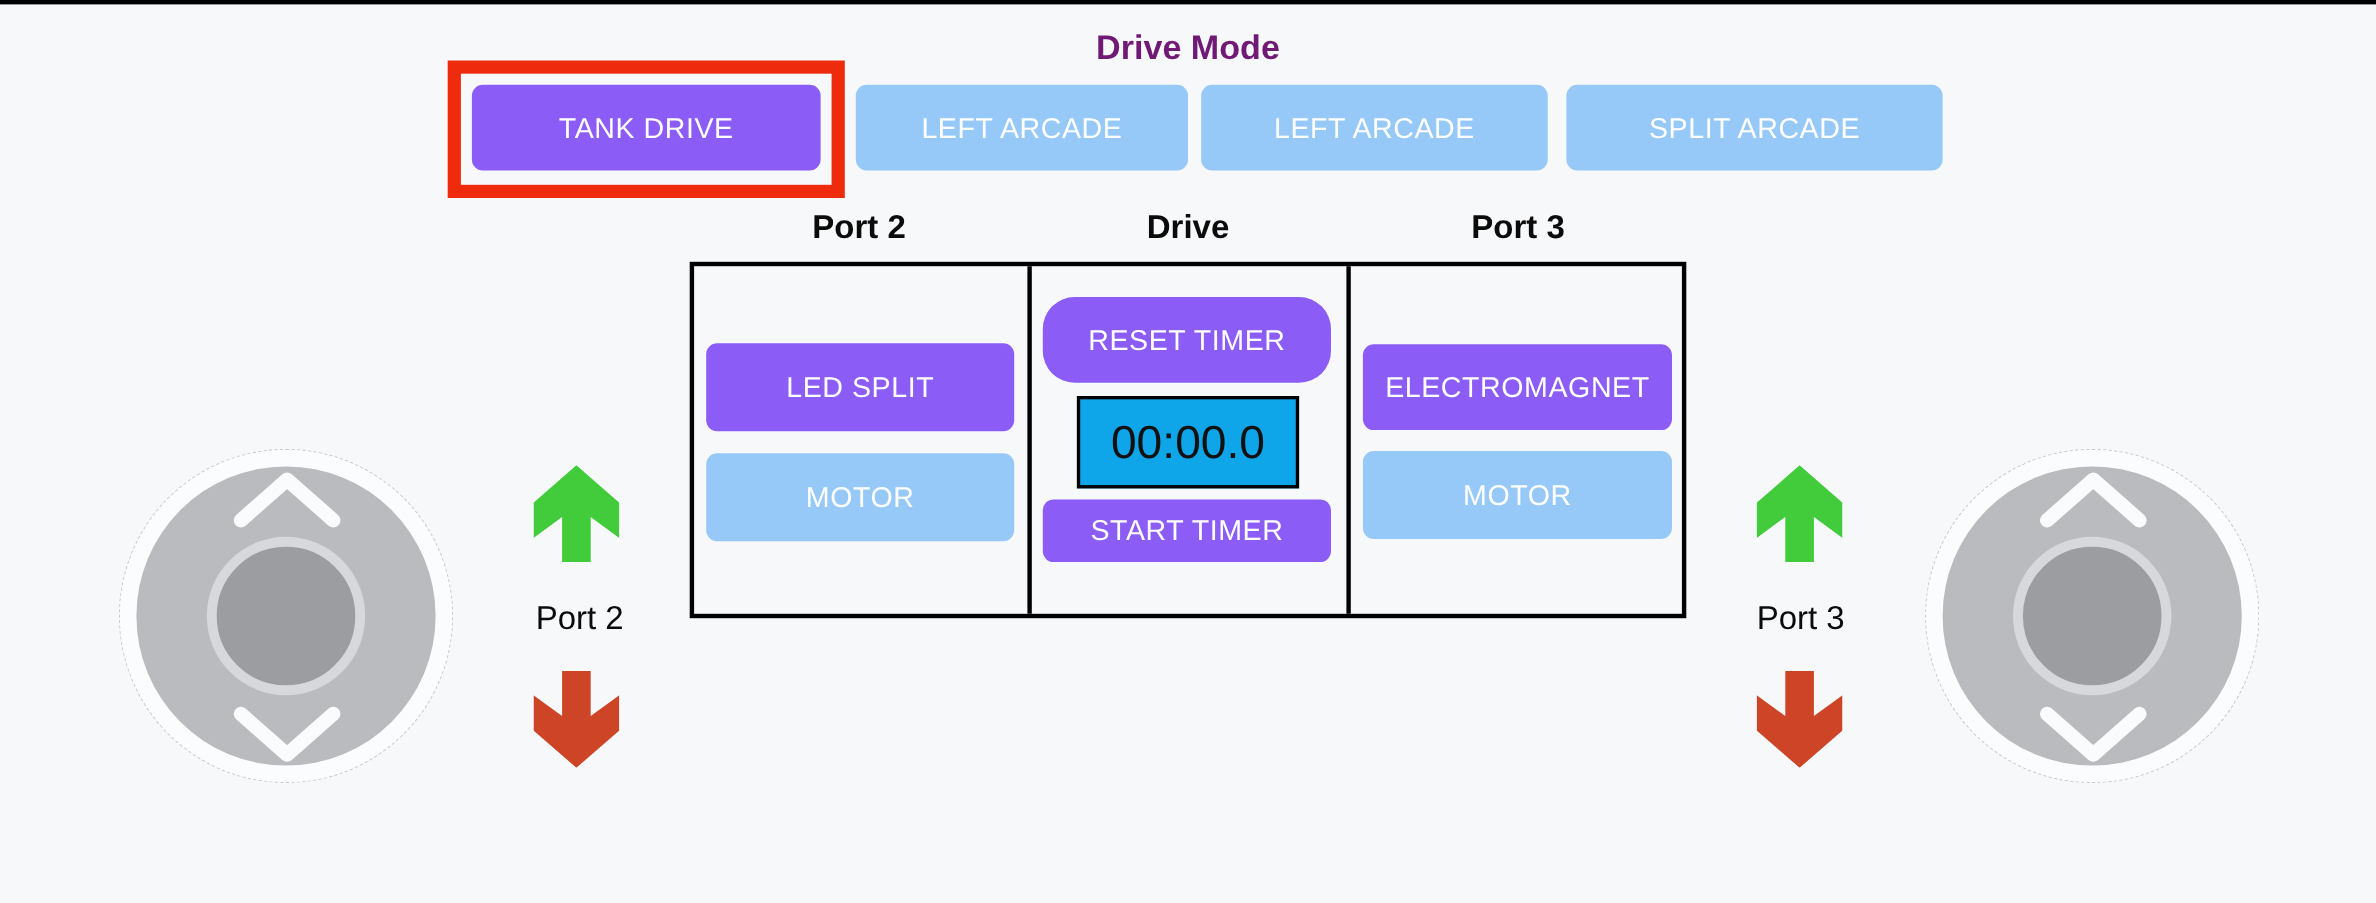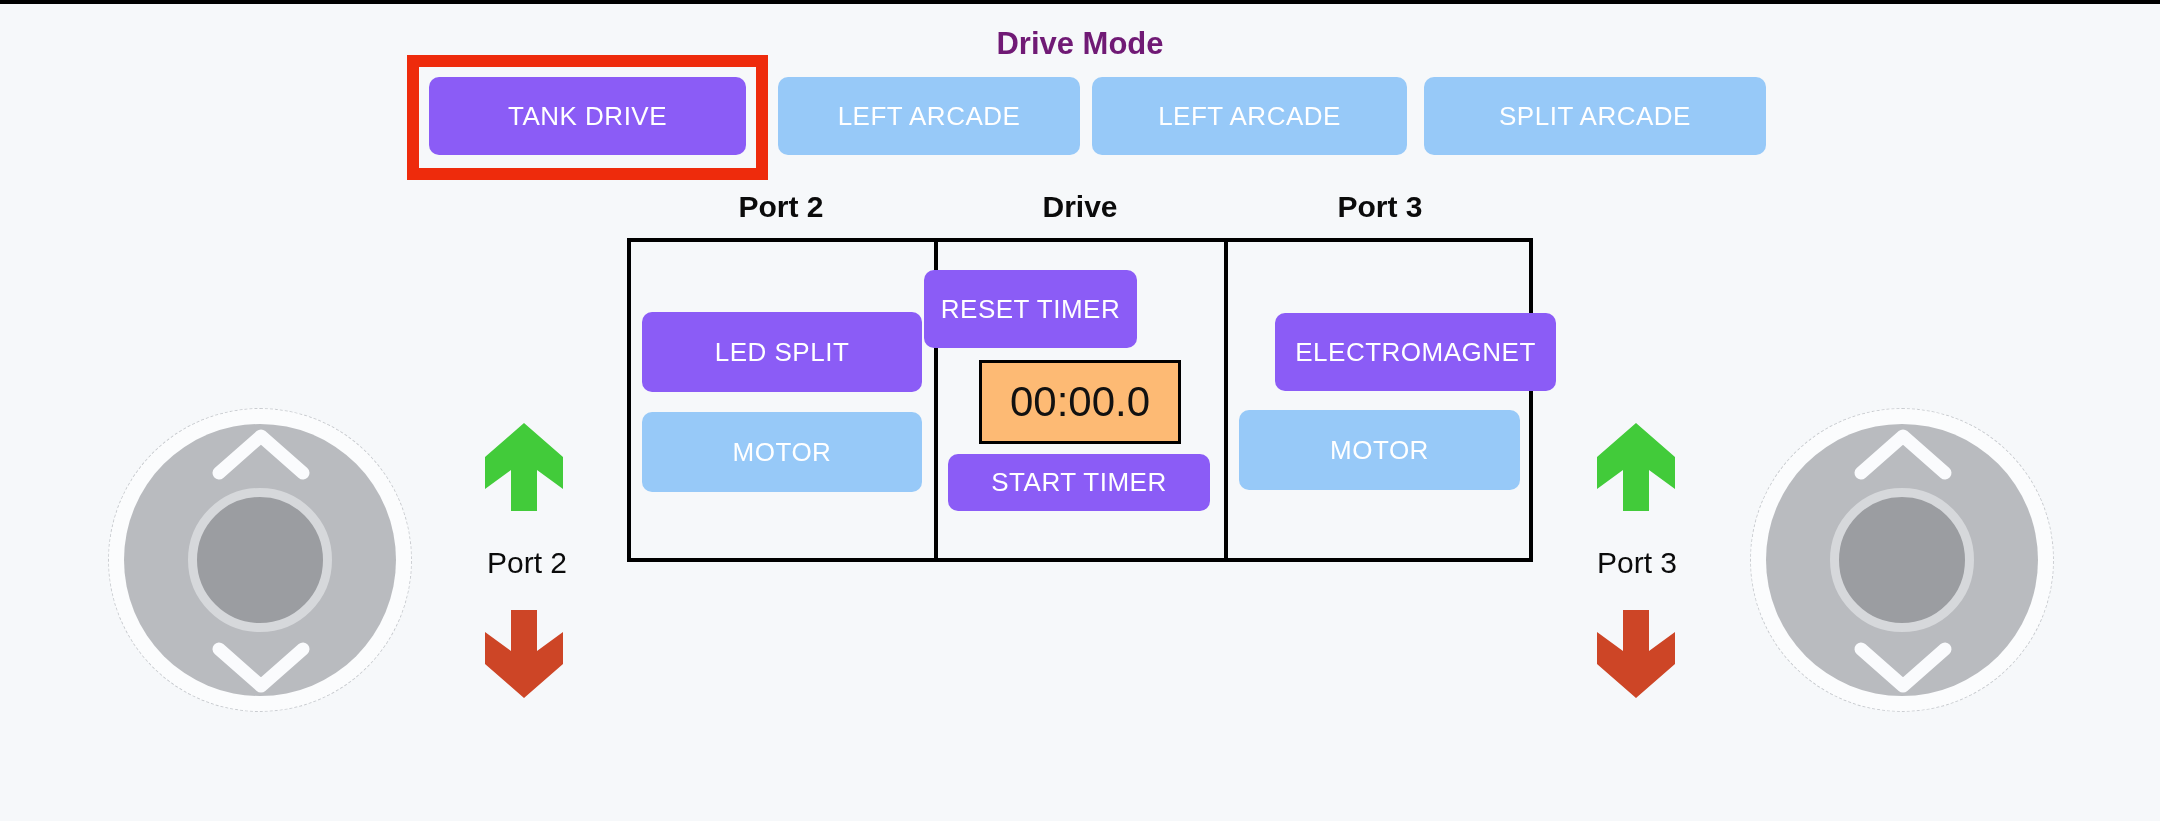--- a/index.html
+++ b/index.html
@@ -74,29 +74,29 @@
   .panel-btn {
     position: absolute;
     border: none; border-radius: 10px;
     color: #ffffff; font-size: 26px; letter-spacing: 0.5px;
     font-family: inherit;
     display: flex; align-items: center; justify-content: center;
     cursor: pointer; padding: 0;
   }
   #btn-led-bumper    { left: 642px;  top: 312px; width: 280px; height: 80px; }
   #btn-motor-2       { left: 642px;  top: 412px; width: 280px; height: 80px; }
-  #btn-reset-timer   { left: 924px;  top: 270px; width: 213px; height: 78px; }
+  #btn-reset-timer   { left: 948px;  top: 270px; width: 262px; height: 78px; border-radius: 29px; }
   #btn-start-timer   { left: 948px;  top: 454px; width: 262px; height: 57px; }
-  #btn-electromagnet { left: 1239px; top: 313px; width: 281px; height: 78px; margin-left: 36px; }
+  #btn-electromagnet { left: 1239px; top: 313px; width: 281px; height: 78px; }
   #btn-motor-3       { left: 1239px; top: 410px; width: 281px; height: 80px; }
 
   #timer-display {
     position: absolute; left: 979px; top: 360px;
     width: 202px; height: 84px;
-    background: #fdba74;
+    background: #0ea5e9;
     border: 3px solid #000;
     box-sizing: border-box;
     display: flex; align-items: center; justify-content: center;
     font-size: 42px; color: #111;
   }
 
   .dir-arrow { position: absolute; width: 78px; height: 88px; }
   #left-arrow-up    { left: 485px;  top: 423px; }
   #left-arrow-down  { left: 485px;  top: 610px; }
   #right-arrow-up   { left: 1597px; top: 423px; }

